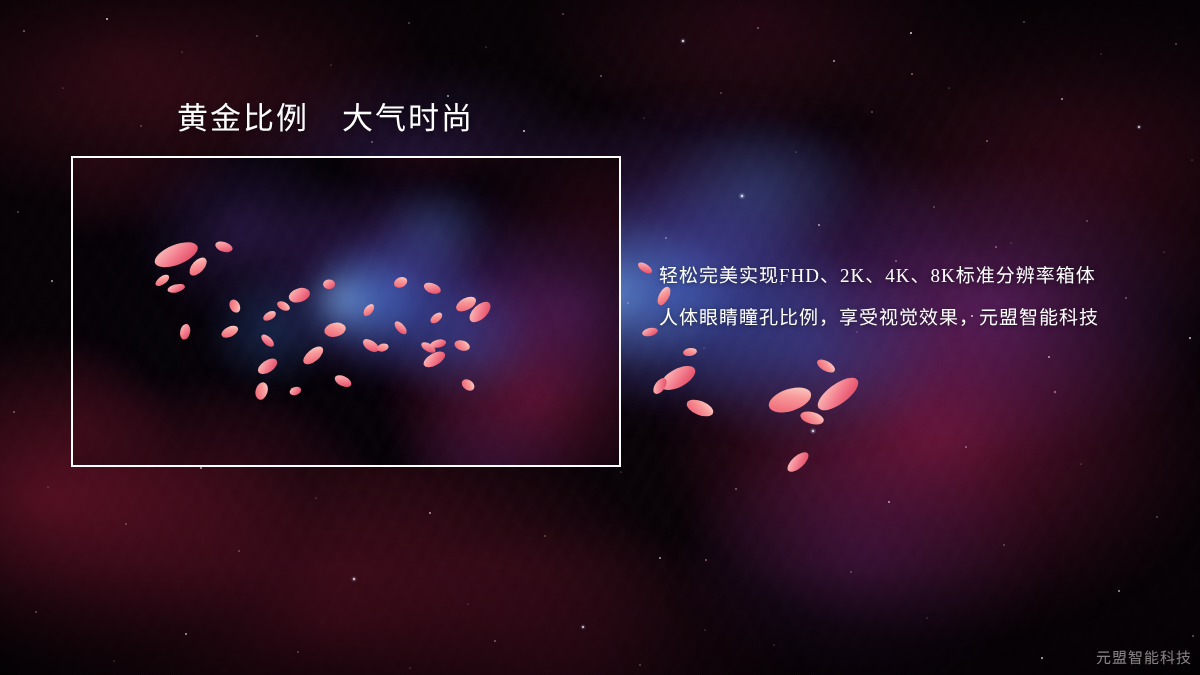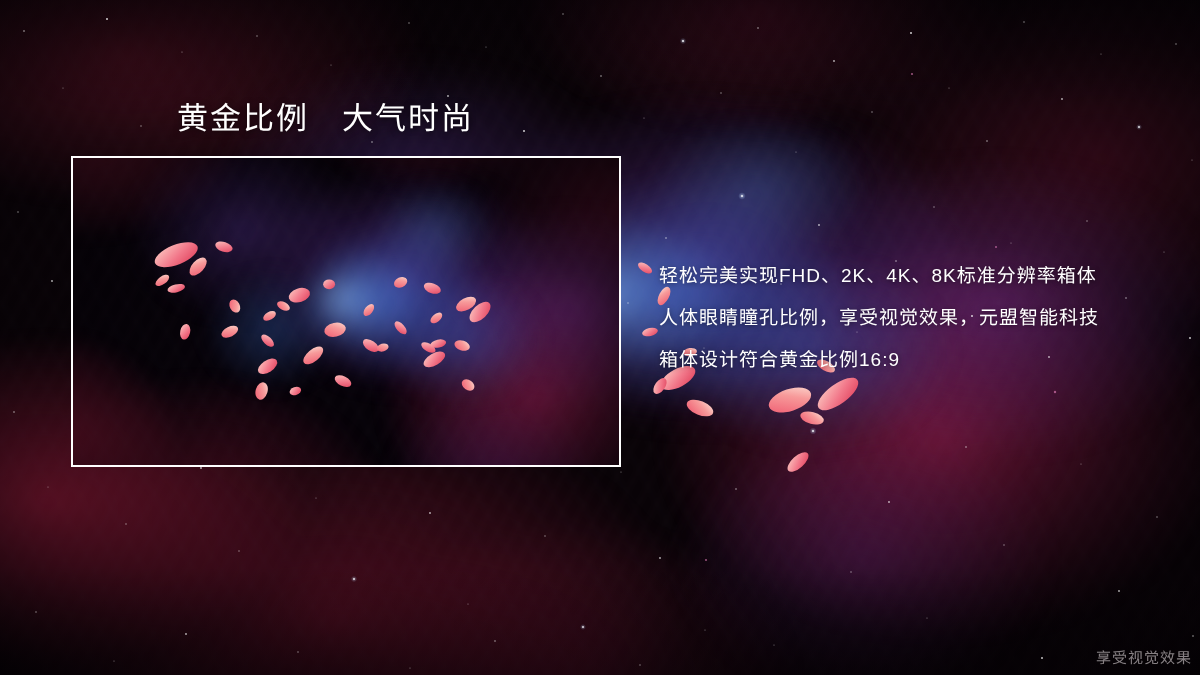--- a/index.html
+++ b/index.html
@@ -148,20 +148,21 @@
     letter-spacing: 2px;
     white-space: pre;
     text-shadow: 0 1px 6px rgba(0,0,0,0.55);
   }
 
   .body-copy {
     position: absolute;
     left: 659px;
     top: 255px;
     width: 520px;
+    font-family: Liberation Serif, serif;
   }
   .body-line {
     font-size: 19px;
     line-height: 42px;
     color: #ffffff;
     letter-spacing: 1px;
     white-space: nowrap;
     text-shadow: 0 1px 5px rgba(0,0,0,0.5);
   }
 
@@ -407,18 +408,17 @@
         </svg>
       </div>
     </div>
   </div>
 
   <div class="title">黄金比例　大气时尚</div>
 
   <div class="body-copy">
     <div class="body-line">轻松完美实现FHD、2K、4K、8K标准分辨率箱体</div>
     <div class="body-line">人体眼睛瞳孔比例，享受视觉效果，元盟智能科技</div>
-    <div class="body-line">箱体设计符合黄金比例16:9</div>
   </div>
 
-  <div class="watermark">享受视觉效果</div>
+  <div class="watermark">元盟智能科技</div>
 
 </div>
 
 </body></html>

